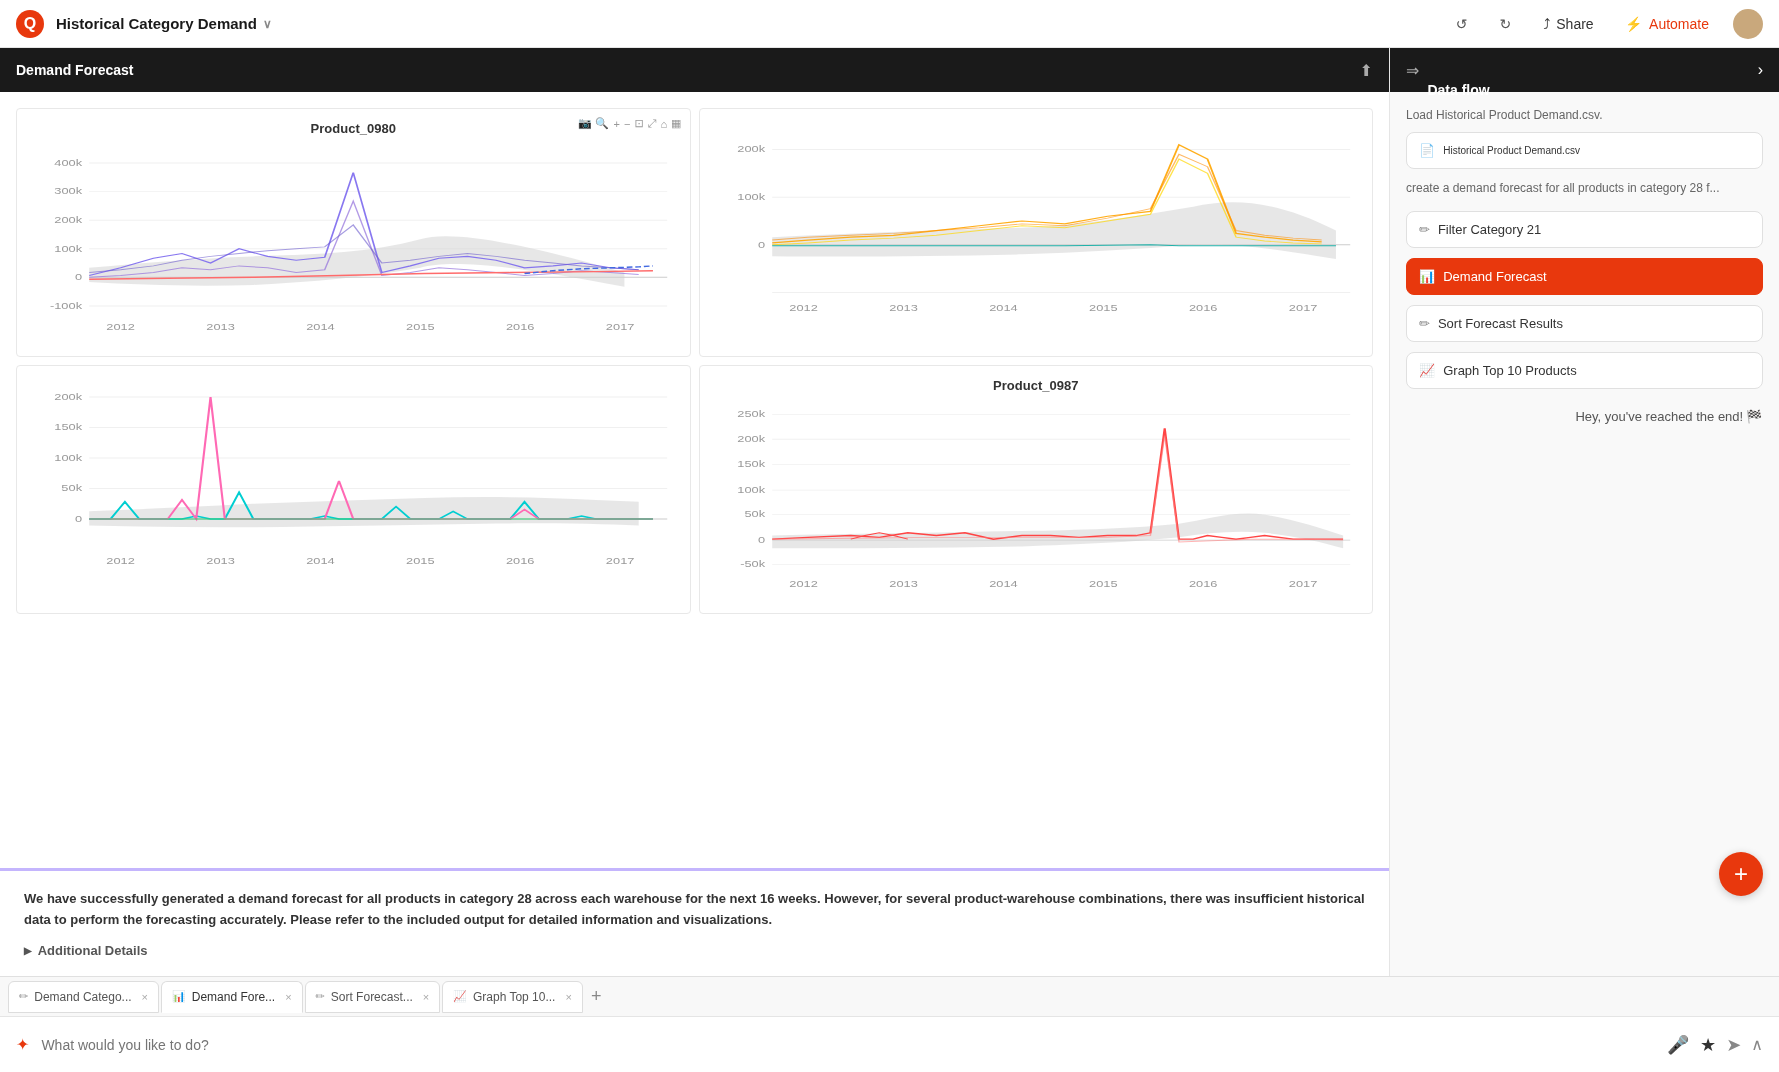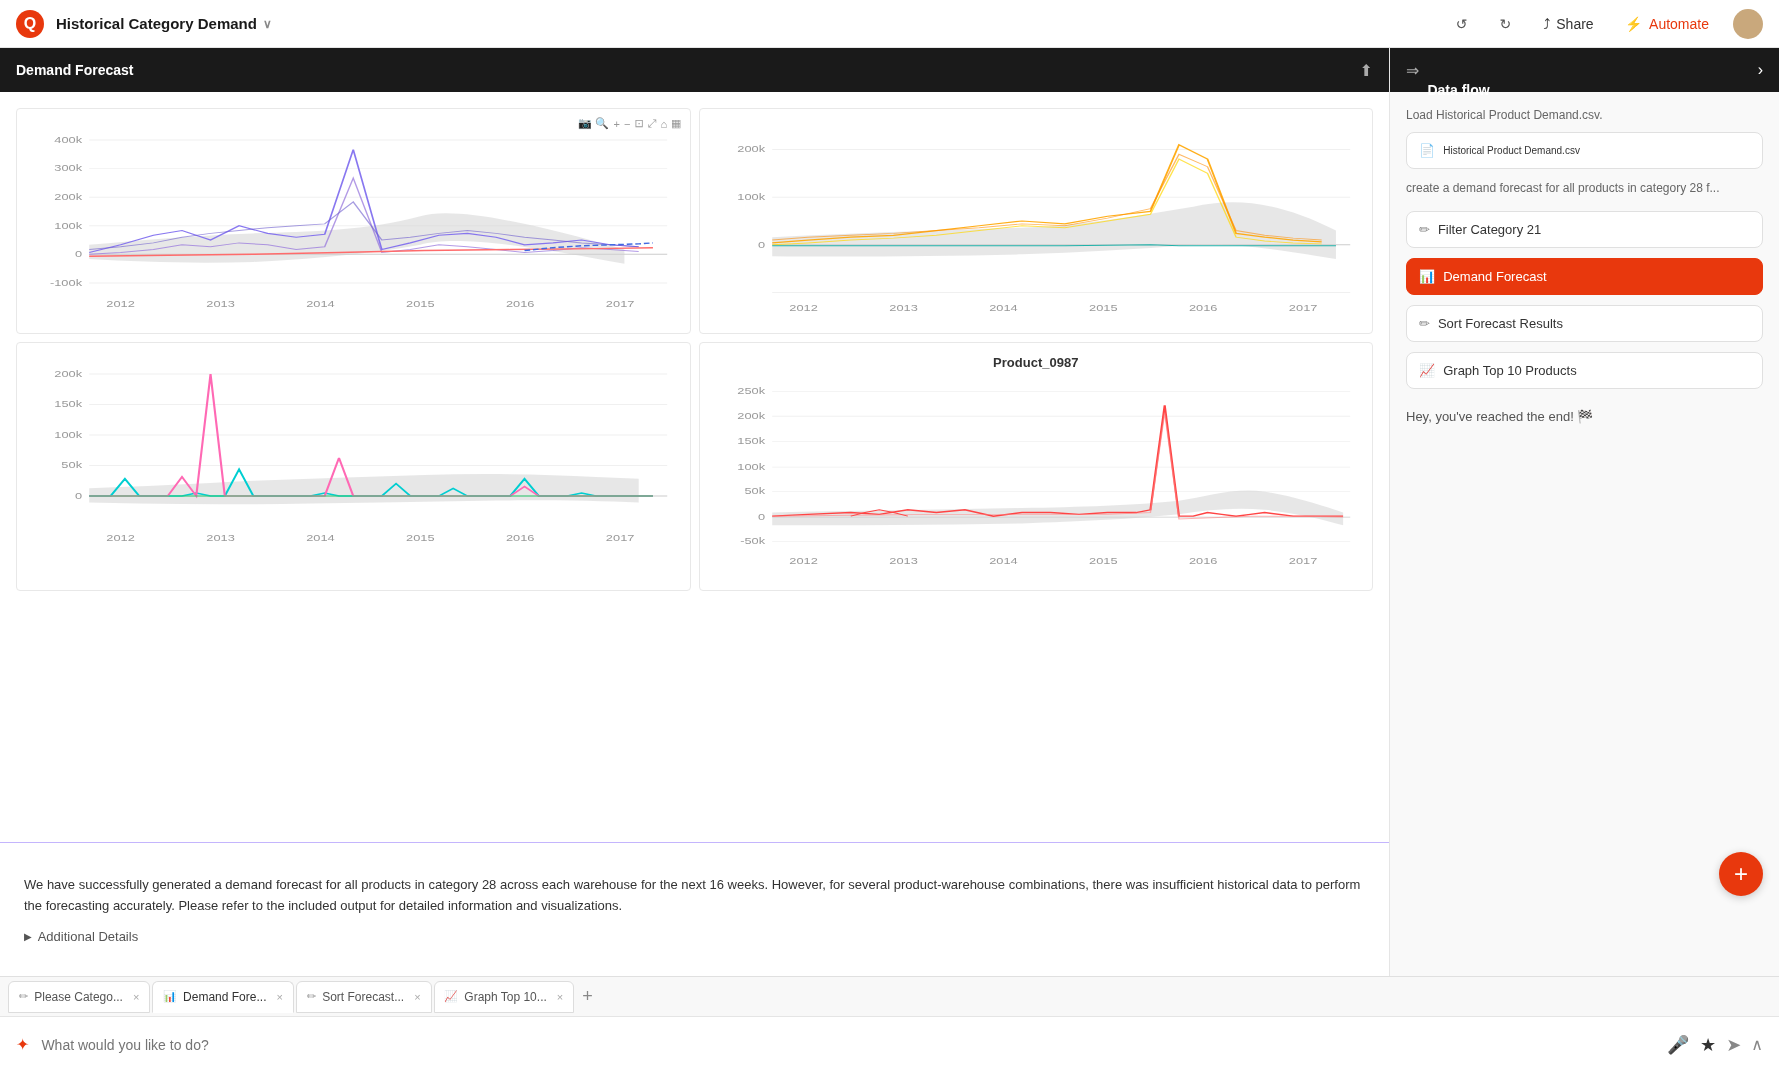--- a/index.html
+++ b/index.html
@@ -48,21 +48,21 @@
     .chart-svg { width: 100%; height: 200px; }
 
     
     .chart-toolbar {
       position: absolute; top: 8px; right: 8px;
       display: flex; gap: 4px; align-items: center;
     }
     .chart-toolbar-btn { font-size: 11px; color: #999; cursor: pointer; }
 
     
-    .bottom-text-area { padding: 32px 24px; border-top: 1px solid #c4b5fd; flex-shrink: 0; }
+    .bottom-text-area { padding: 18px 24px; border-top: 3px solid #c4b5fd; flex-shrink: 0; font-weight: bold; }
     .bottom-text { font-size: 13px; color: #333; line-height: 1.6; }
     .additional-details { margin-top: 12px; display: flex; align-items: center; gap: 6px; font-size: 13px; color: #555; cursor: pointer; }
     .additional-details .arrow { font-size: 10px; }
 
     
     .tab-bar {
       height: 40px; background: #f8f8f8; border-top: 1px solid #e0e0e0;
       display: flex; align-items: center; padding: 0 8px; gap: 2px; flex-shrink: 0;
     }
     .tab {
@@ -117,21 +117,21 @@
       display: flex; align-items: center; gap: 8px; padding: 10px 12px;
       background: #fff; border: 1px solid #e0e0e0; border-radius: 8px;
       margin-bottom: 10px; cursor: pointer;
     }
     .sidebar-step.active { background: #e8380d; border-color: #e8380d; }
     .sidebar-step.active .step-label { color: #fff; }
     .sidebar-step .step-icon { font-size: 13px; color: #888; }
     .sidebar-step.active .step-icon { color: #fff; }
     .sidebar-step .step-label { font-size: 13px; color: #333; }
 
-    .sidebar-end-text { font-size: 13px; color: #555; margin-top: 20px; display: flex; align-items: center; gap: 6px; }
+    .sidebar-end-text { font-size: 13px; color: #555; margin-top: 20px; display: flex; align-items: center; gap: 6px; justify-content: flex-end; }
 
     .fab {
       position: absolute; bottom: 80px; right: 16px;
       width: 44px; height: 44px; background: #e8380d; border-radius: 50%;
       display: flex; align-items: center; justify-content: center;
       color: #fff; font-size: 24px; cursor: pointer; box-shadow: 0 2px 8px rgba(0,0,0,0.2);
     }
 
     
     .y-label { font-size: 9px; fill: #999; }
@@ -174,20 +174,21 @@
   <div class="left-panel">
     <div class="panel-header">
       <span class="panel-header-title">Demand Forecast</span>
       <span class="panel-header-icon">⬆</span>
     </div>
 
     <div class="charts-area">
       <div class="charts-grid">
 
         <div class="chart-container">
+          <div class="chart-title">Product_0980</div>
           <div class="chart-toolbar">
             <span class="chart-toolbar-btn">📷</span>
             <span class="chart-toolbar-btn">🔍</span>
             <span class="chart-toolbar-btn">+</span>
             <span class="chart-toolbar-btn">−</span>
             <span class="chart-toolbar-btn">⊡</span>
             <span class="chart-toolbar-btn">⤢</span>
             <span class="chart-toolbar-btn">⌂</span>
             <span class="chart-toolbar-btn">▦</span>
           </div>
@@ -380,21 +381,21 @@
       </div>
     </div>
 
     <div class="fab">+</div>
   </div>
 </div>
 
 <div class="tab-bar">
   <div class="tab">
     <span class="tab-icon">✏</span>
-    <span>Please Catego...</span>
+    <span>Demand Catego...</span>
     <span class="tab-close">×</span>
   </div>
   <div class="tab active">
     <span class="tab-icon">📊</span>
     <span>Demand Fore...</span>
     <span class="tab-close">×</span>
   </div>
   <div class="tab">
     <span class="tab-icon">✏</span>
     <span>Sort Forecast...</span>

